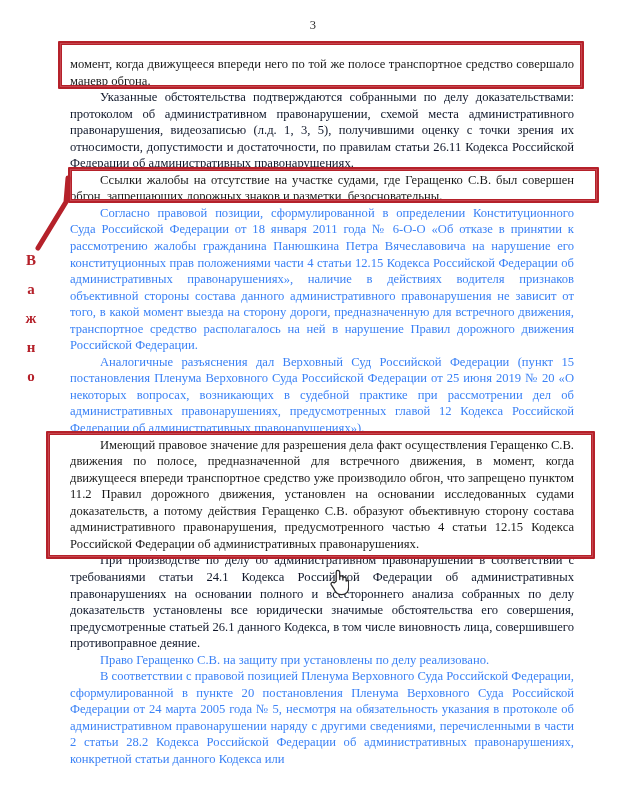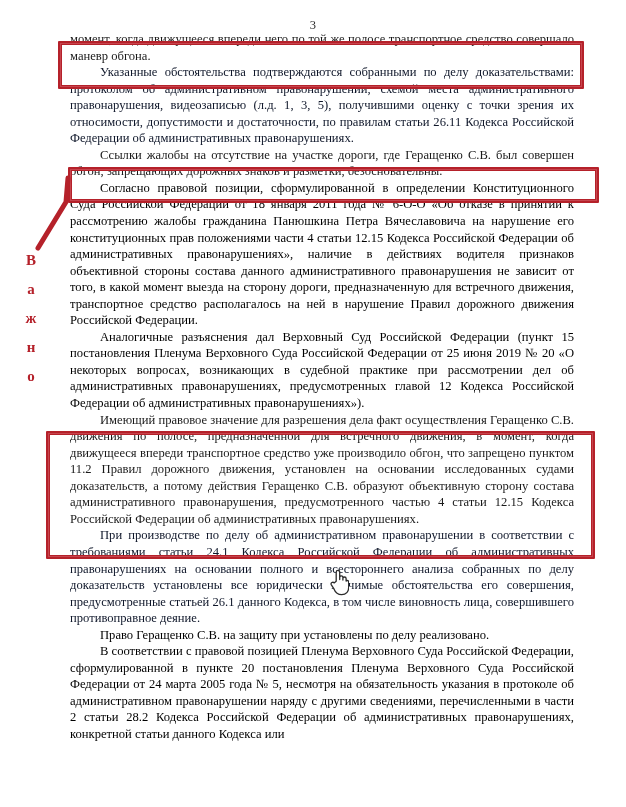--- a/index.html
+++ b/index.html
@@ -26,38 +26,38 @@
     text-align: center;
     font-size: 12.5px;
     color: #2a2a2a;
     letter-spacing: 0.3px;
   }
 
   
   .doc-body {
     position: absolute;
     left: 70px;
-    top: 31px;
+    top: 56px;
     width: 504px;
     font-size: 12.6px;
     line-height: 16.55px;
     text-align: justify;
     text-justify: inter-word;
     color: #1b1b1b;
   }
   .para {
     margin: 0;
     text-indent: 30px;
     text-align: justify;
   }
   .para.no-indent { text-indent: 0; }
 
   
   .ink-a { color: #1a1a1a; }
-  .ink-b { color: #000000; }
+  .ink-b { color: #3b82f6; }
   .ink-c { color: #0f172a; }
 
   
   .hl-box {
     position: absolute;
     border: 4px solid #b5212a;
     box-sizing: border-box;
     background: transparent;
     pointer-events: none;
     border-radius: 1px;
@@ -114,21 +114,21 @@
 </head>
 <body>
 
 <div id="page">
 
   <div class="page-number">3</div>
 
   <div class="doc-body">
     <p class="para no-indent ink-a">момент, когда движущееся впереди него по той же полосе транспортное средство совершало маневр обгона.</p>
     <p class="para ink-c">Указанные обстоятельства подтверждаются собранными по делу доказательствами: протоколом об административном правонарушении, схемой места административного правонарушения, видеозаписью (л.д. 1, 3, 5), получившими оценку с точки зрения их относимости, допустимости и достаточности, по правилам статьи 26.11 Кодекса Российской Федерации об административных правонарушениях.</p>
-    <p class="para ink-a">Ссылки жалобы на отсутствие на участке дороги, где Геращенко С.В. был совершен обгон, запрещающих дорожных знаков и разметки, безосновательны.</p>
+    <p class="para ink-a">Ссылки жалобы на отсутствие на участке судами, где Геращенко С.В. был совершен обгон, запрещающих дорожных знаков и разметки, безосновательны.</p>
     <p class="para ink-b">Согласно правовой позиции, сформулированной в определении Конституционного Суда Российской Федерации от 18 января 2011 года № 6-О-О «Об отказе в принятии к рассмотрению жалобы гражданина Панюшкина Петра Вячеславовича на нарушение его конституционных прав положениями части 4 статьи 12.15 Кодекса Российской Федерации об административных правонарушениях», наличие в действиях водителя признаков объективной стороны состава данного административного правонарушения не зависит от того, в какой момент выезда на сторону дороги, предназначенную для встречного движения, транспортное средство располагалось на ней в нарушение Правил дорожного движения Российской Федерации.</p>
     <p class="para ink-b">Аналогичные разъяснения дал Верховный Суд Российской Федерации (пункт 15 постановления Пленума Верховного Суда Российской Федерации от 25 июня 2019 № 20 «О некоторых вопросах, возникающих в судебной практике при рассмотрении дел об административных правонарушениях, предусмотренных главой 12 Кодекса Российской Федерации об административных правонарушениях»).</p>
     <p class="para ink-a">Имеющий правовое значение для разрешения дела факт осуществления Геращенко С.В. движения по полосе, предназначенной для встречного движения, в момент, когда движущееся впереди транспортное средство уже производило обгон, что запрещено пунктом 11.2 Правил дорожного движения, установлен на основании исследованных судами доказательств, а потому действия Геращенко С.В. образуют объективную сторону состава административного правонарушения, предусмотренного частью 4 статьи 12.15 Кодекса Российской Федерации об административных правонарушениях.</p>
     <p class="para ink-c">При производстве по делу об административном правонарушении в соответствии с требованиями статьи 24.1 Кодекса Российской Федерации об административных правонарушениях на основании полного и всестороннего анализа собранных по делу доказательств установлены все юридически значимые обстоятельства его совершения, предусмотренные статьей 26.1 данного Кодекса, в том числе виновность лица, совершившего противоправное деяние.</p>
     <p class="para ink-b">Право Геращенко С.В. на защиту при установлены по делу реализовано.</p>
     <p class="para ink-b">В соответствии с правовой позицией Пленума Верховного Суда Российской Федерации, сформулированной в пункте 20 постановления Пленума Верховного Суда Российской Федерации от 24 марта 2005 года № 5, несмотря на обязательность указания в протоколе об административном правонарушении наряду с другими сведениями, перечисленными в части 2 статьи 28.2 Кодекса Российской Федерации об административных правонарушениях, конкретной статьи данного Кодекса или</p>
   </div>
 
   <div class="hl-box" id="hl-box-1"></div>
   <div class="hl-box" id="hl-box-2"></div>

